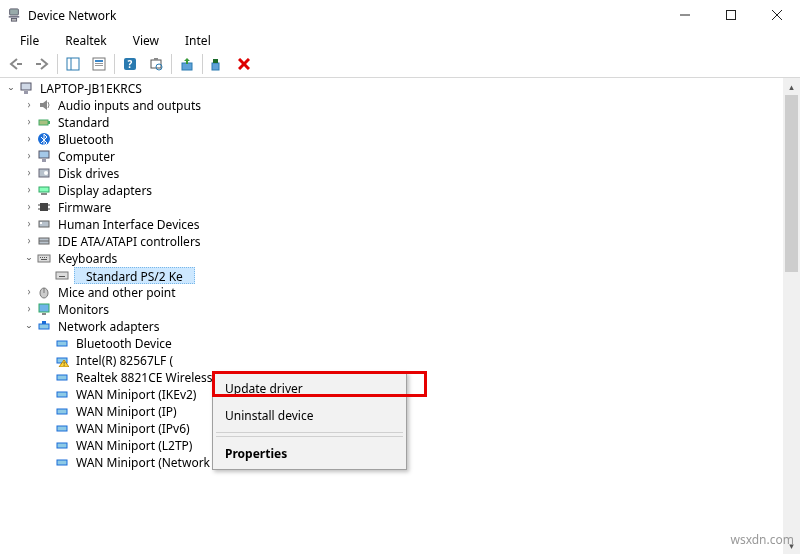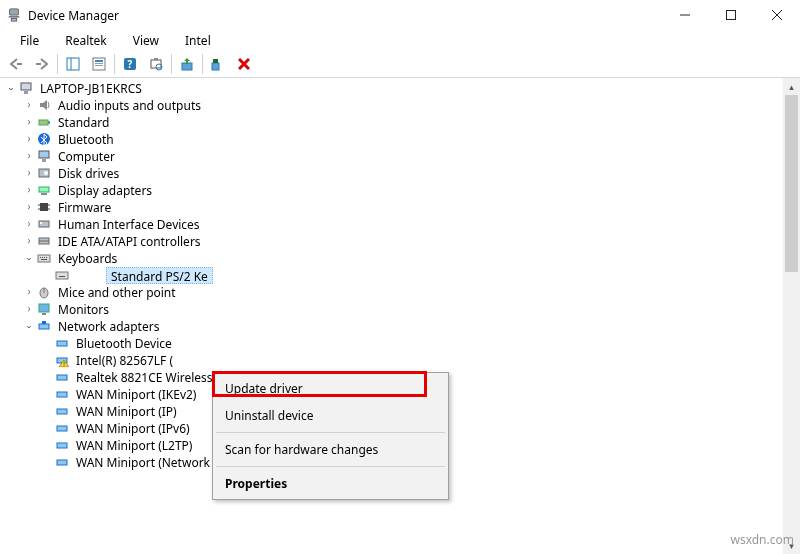--- a/index.html
+++ b/index.html
@@ -20,50 +20,50 @@
 .tb-btn { width: 24px; height: 22px; display: flex; align-items: center; justify-content: center; border: 1px solid transparent; }
 .tb-sep { width: 1px; height: 20px; background: #d0d0d0; margin: 0 1px; }
 
 .tree-pane { flex: 1; overflow: hidden; position: relative; font-size: 12px; padding: 2px 0 2px 4px; }
 .row { display: flex; height: 17px; white-space: nowrap; }
 .twisty { width: 14px; text-align: center; color: #888; font-size: 10px; cursor: pointer; user-select: none; }
 .twisty.open::before { content: "⌄"; display: inline-block; transform: scaleY(0.8); color:#555; }
 .twisty.closed::before { content: "›"; display: inline-block; color:#777; }
 .dev-icon { width: 16px; height: 16px; margin-right: 4px; display: inline-flex; align-items: center; justify-content: center; flex-shrink: 0; }
 .label { padding: 0 2px; }
-.row.selected .label { background: #cde8ff; border: 1px dotted #78b7e9; padding: 0 4px; margin-left: 32px; }
+.row.selected .label { background: #cde8ff; border: 1px dotted #78b7e9; padding: 0 11px; }
 .ind { display: inline-block; }
 
 .scrollbar { position: absolute; right: 0; top: 0; bottom: 0; width: 17px; background: #f0f0f0; }
 .sb-arrow { height: 17px; display: flex; align-items: center; justify-content: center; color: #555; font-size: 9px; }
 .sb-track { position: absolute; top: 17px; bottom: 17px; left: 0; right: 0; }
 .sb-thumb { position: absolute; left: 2px; right: 2px; top: 0; height: 40%; background: #cdcdcd; }
 
-.context-menu { position: absolute; width: 237px; background: #f2f2f2; border: 1px solid #a0a0a0; box-shadow: 2px 2px 4px rgba(0,0,0,0.25); font-size: 12px; padding: 2px; }
+.context-menu { position: absolute; width: 195px; background: #f2f2f2; border: 1px solid #a0a0a0; box-shadow: 2px 2px 4px rgba(0,0,0,0.25); font-size: 12px; padding: 2px; }
 .cm-item { padding: 5px 10px; cursor: default; }
 .cm-sep { height: 1px; background: #d0d0d0; margin: 3px 1px; }
 .cm-prop { font-weight: 700; }
 .highlight-box { position: absolute; border: 3px solid #e60000; pointer-events: none; }
 
 .watermark { position:absolute; right:6px; bottom:6px; font-size:12px; color:#999; }
 </style>
 </head>
 <body>
 
 <div class="window">
 
   <div class="titlebar">
     <span class="title-icon">
       <svg width="14" height="14" viewBox="0 0 16 16">
           <rect x="3" y="1" width="10" height="7" rx="1" fill="#9aa" stroke="#556"></rect>
           <rect x="2" y="9" width="12" height="2" fill="#778"></rect>
           <rect x="5" y="12" width="6" height="3" fill="#bbb" stroke="#556"></rect>
         </svg>
     </span>
-    <span class="title-text">Device Manager</span>
+    <span class="title-text">Device Network</span>
     <div class="win-controls">
       <div class="win-btn">
           <svg width="10" height="10">
             <line x1="0" y1="5" x2="10" y2="5" stroke="#222"></line>
           </svg>
         </div>
       <div class="win-btn">
           <svg width="10" height="10">
             <rect x="0.5" y="0.5" width="9" height="9" fill="none" stroke="#222"></rect>
           </svg>
@@ -426,20 +426,19 @@
         </div>
       <div class="sb-arrow" style="position:absolute;bottom:0;width:100%">▾</div>
     </div>
   </div>
 </div>
 
 <div class="context-menu" style="left:212px; top:372px;">
   <div class="cm-item">Update driver</div>
   <div class="cm-item">Uninstall device</div>
   <div class="cm-sep"></div>
-  <div class="cm-item">Scan for hardware changes</div>
   <div class="cm-sep"></div>
   <div class="cm-item cm-prop">Properties</div>
 </div>
 
 <div class="highlight-box" style="left:212px; top:371px; width:215px; height:26px;"></div>
 
 <div class="watermark">wsxdn.com</div>
 
 </body></html>

